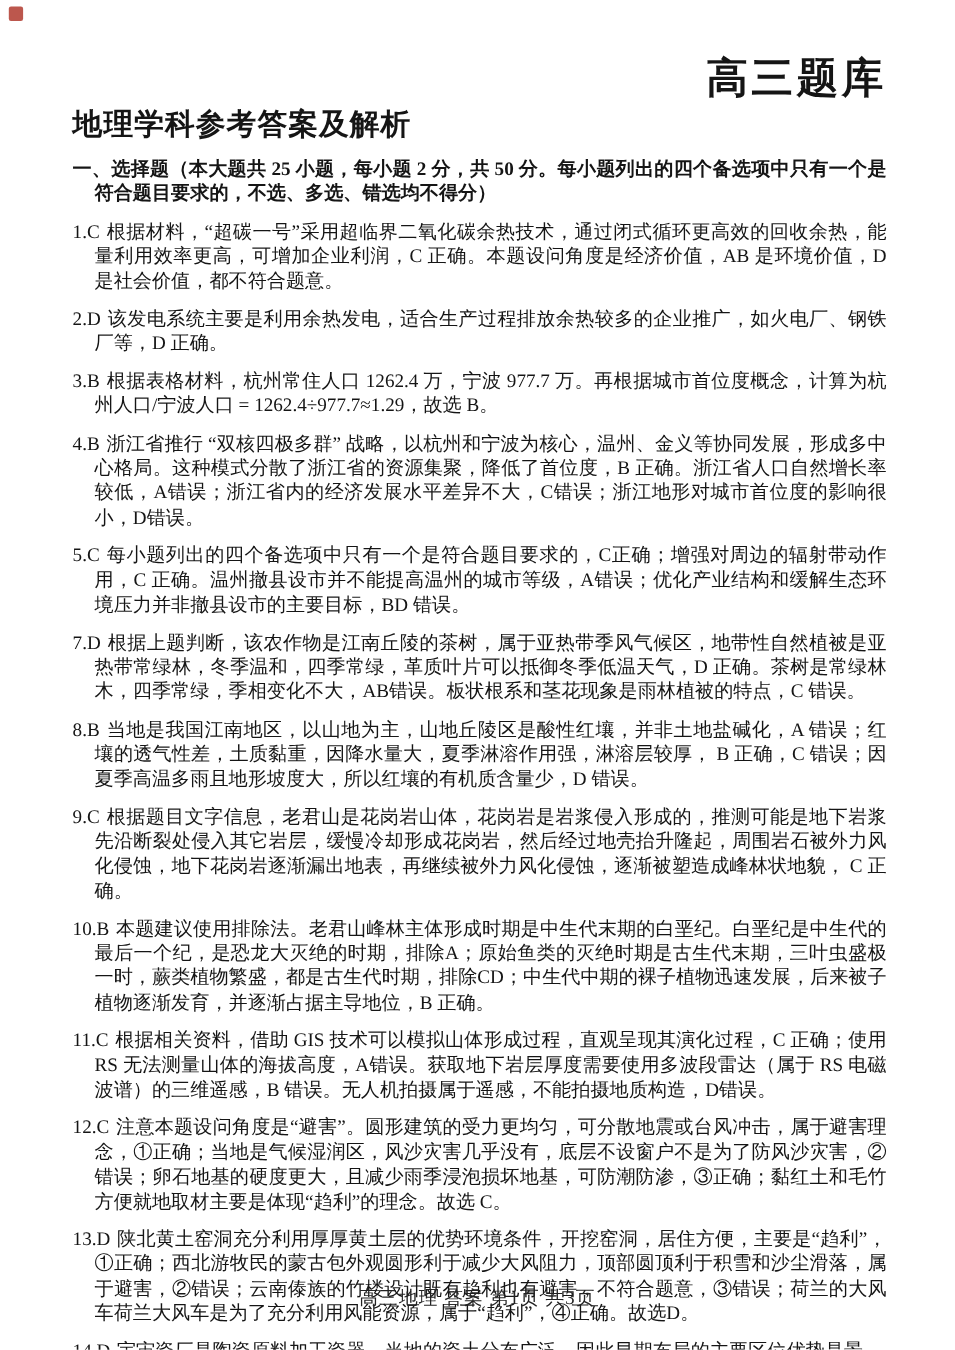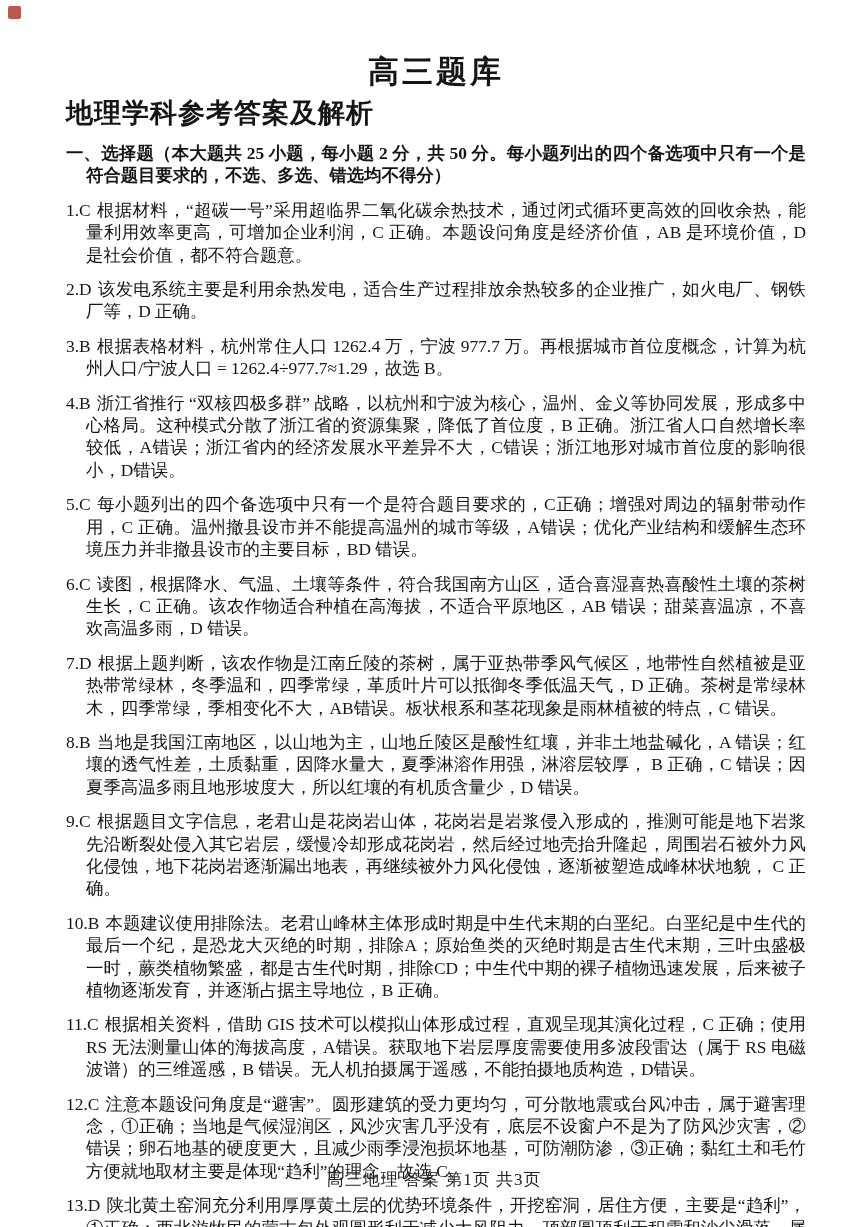--- a/index.html
+++ b/index.html
@@ -27,22 +27,22 @@
     top: 6px;
     left: 8px;
     width: 13px;
     height: 13px;
     background: #b03a2e;
     border-radius: 2px;
     opacity: 0.85;
   }
   .doc-title {
     margin: 0 0 4px 0;
-    text-align: center;
-    font-size: 31px;
+    text-align: right;
+    font-size: 38px;
     font-weight: bold;
     letter-spacing: 3px;
     line-height: 40px;
   }
   .doc-subtitle {
     margin: 0 0 10px 0;
     font-size: 27px;
     font-weight: bold;
     letter-spacing: 1px;
     line-height: 34px;
@@ -90,21 +90,20 @@
   <p class="item"><span class="item-num">1.C</span><span class="item-text">根据材料，“超碳一号”采用超临界二氧化碳余热技术，通过闭式循环更高效的回收余热，能量利用效率更高，可增加企业利润，C 正确。本题设问角度是经济价值，AB 是环境价值，D 是社会价值，都不符合题意。</span></p>
 
   <p class="item"><span class="item-num">2.D</span><span class="item-text">该发电系统主要是利用余热发电，适合生产过程排放余热较多的企业推广，如火电厂、钢铁厂等，D 正确。</span></p>
 
   <p class="item"><span class="item-num">3.B</span><span class="item-text">根据表格材料，杭州常住人口 1262.4 万，宁波 977.7 万。再根据城市首位度概念，计算为杭州人口/宁波人口 = 1262.4÷977.7≈1.29，故选 B。</span></p>
 
   <p class="item"><span class="item-num">4.B</span><span class="item-text">浙江省推行 “双核四极多群” 战略，以杭州和宁波为核心，温州、金义等协同发展，形成多中心格局。这种模式分散了浙江省的资源集聚，降低了首位度，B 正确。浙江省人口自然增长率较低，A错误；浙江省内的经济发展水平差异不大，C错误；浙江地形对城市首位度的影响很小，D错误。</span></p>
 
   <p class="item"><span class="item-num">5.C</span><span class="item-text">每小题列出的四个备选项中只有一个是符合题目要求的，C正确；增强对周边的辐射带动作用，C 正确。温州撤县设市并不能提高温州的城市等级，A错误；优化产业结构和缓解生态环境压力并非撤县设市的主要目标，BD 错误。</span></p>
 
-  <p class="item"><span class="item-num">6.C</span><span class="item-text">读图，根据降水、气温、土壤等条件，符合我国南方山区，适合喜湿喜热喜酸性土壤的茶树生长，C 正确。该农作物适合种植在高海拔，不适合平原地区，AB 错误；甜菜喜温凉，不喜欢高温多雨，D 错误。</span></p>
 
   <p class="item"><span class="item-num">7.D</span><span class="item-text">根据上题判断，该农作物是江南丘陵的茶树，属于亚热带季风气候区，地带性自然植被是亚热带常绿林，冬季温和，四季常绿，革质叶片可以抵御冬季低温天气，D 正确。茶树是常绿林木，四季常绿，季相变化不大，AB错误。板状根系和茎花现象是雨林植被的特点，C 错误。</span></p>
 
   <p class="item"><span class="item-num">8.B</span><span class="item-text">当地是我国江南地区，以山地为主，山地丘陵区是酸性红壤，并非土地盐碱化，A 错误；红壤的透气性差，土质黏重，因降水量大，夏季淋溶作用强，淋溶层较厚， B 正确，C 错误；因夏季高温多雨且地形坡度大，所以红壤的有机质含量少，D 错误。</span></p>
 
   <p class="item"><span class="item-num">9.C</span><span class="item-text">根据题目文字信息，老君山是花岗岩山体，花岗岩是岩浆侵入形成的，推测可能是地下岩浆先沿断裂处侵入其它岩层，缓慢冷却形成花岗岩，然后经过地壳抬升隆起，周围岩石被外力风化侵蚀，地下花岗岩逐渐漏出地表，再继续被外力风化侵蚀，逐渐被塑造成峰林状地貌， C 正确。</span></p>
 
   <p class="item"><span class="item-num">10.B</span><span class="item-text">本题建议使用排除法。老君山峰林主体形成时期是中生代末期的白垩纪。白垩纪是中生代的最后一个纪，是恐龙大灭绝的时期，排除A；原始鱼类的灭绝时期是古生代末期，三叶虫盛极一时，蕨类植物繁盛，都是古生代时期，排除CD；中生代中期的裸子植物迅速发展，后来被子植物逐渐发育，并逐渐占据主导地位，B 正确。</span></p>
 
   <p class="item"><span class="item-num">11.C</span><span class="item-text">根据相关资料，借助 GIS 技术可以模拟山体形成过程，直观呈现其演化过程，C 正确；使用RS 无法测量山体的海拔高度，A错误。获取地下岩层厚度需要使用多波段雷达（属于 RS 电磁波谱）的三维遥感，B 错误。无人机拍摄属于遥感，不能拍摄地质构造，D错误。</span></p>

